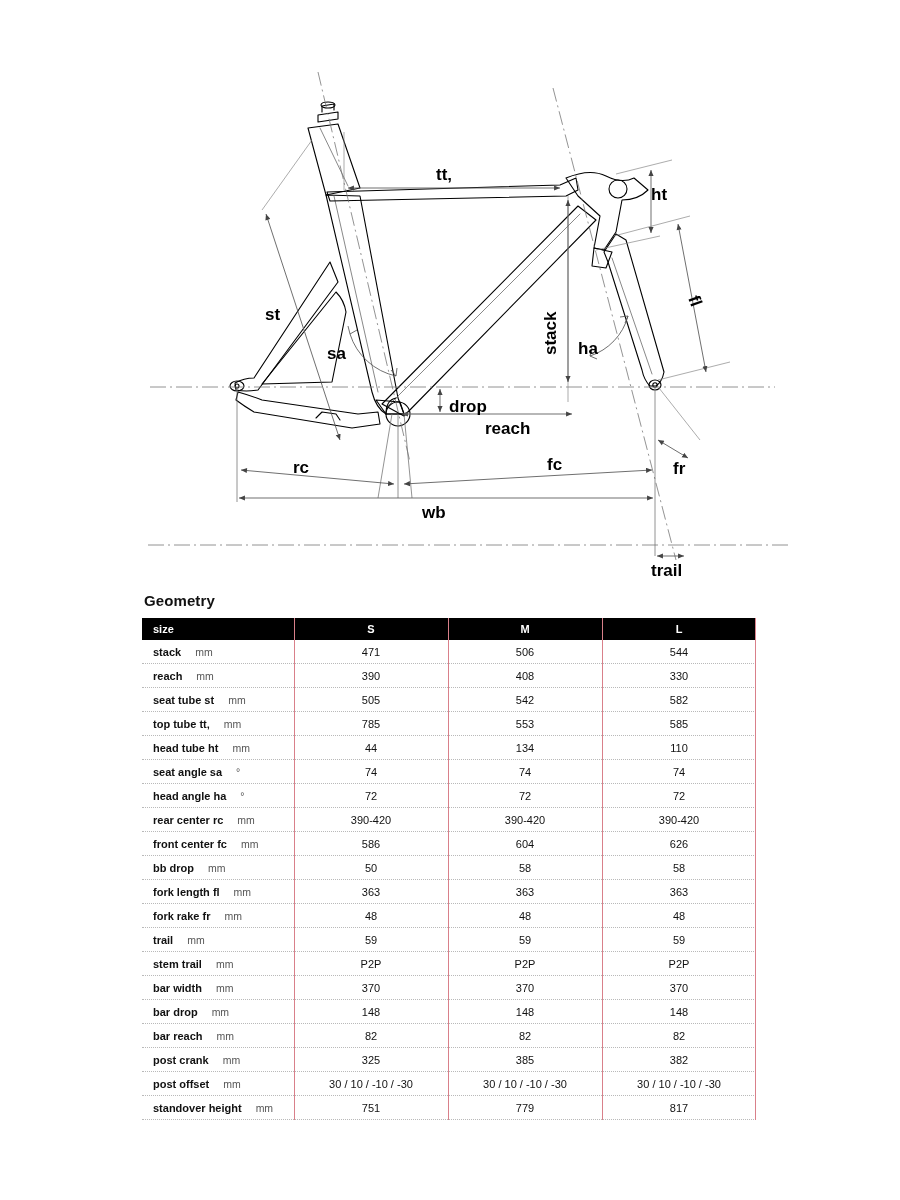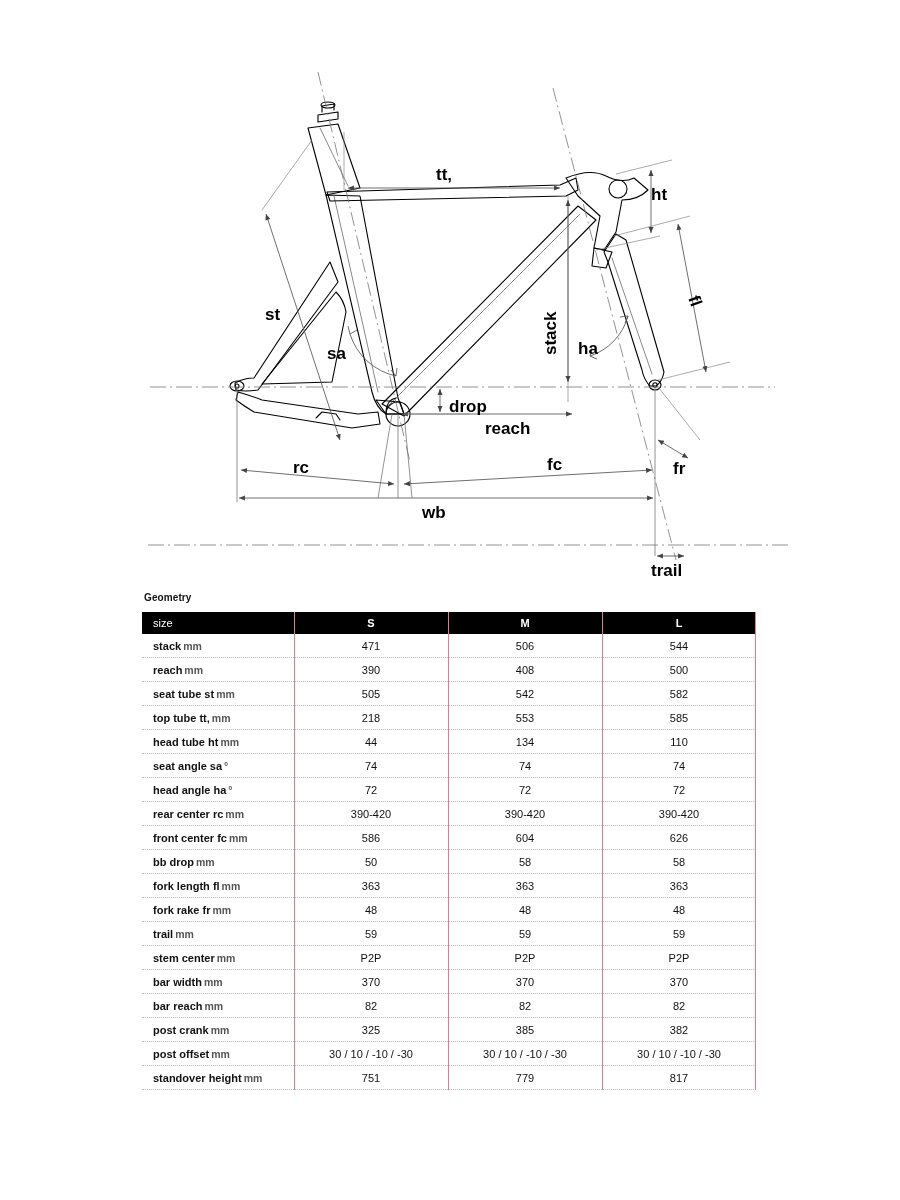--- a/index.html
+++ b/index.html
@@ -42,21 +42,21 @@
   }
 
   
   #geometry-section {
     position: absolute;
     left: 142px;
     top: 592px;
     width: 614px;
   }
   #geometry-title {
-    font-size: 10px;
+    font-size: 15px;
     font-weight: bold;
     color: #111;
     margin: 0 0 9px 2px;
     letter-spacing: 0.1px;
   }
   table.geo {
     border-collapse: collapse;
     width: 614px;
     table-layout: fixed;
     font-size: 11px;
@@ -69,21 +69,21 @@
     color: #ffffff;
     font-size: 11px;
     font-weight: bold;
     height: 22px;
     padding: 0 0 0 0;
     border: 0;
   }
   table.geo thead th.hname {
     text-align: left;
     padding-left: 11px;
-    font-weight: normal;
+    font-weight: bold;
   }
   table.geo thead th.hval {
     text-align: center;
   }
   table.geo tbody td {
     height: 21px;
     border-bottom: 1px dotted #b9b9b9;
     font-size: 11px;
     color: #111;
     background: #fff;
@@ -93,24 +93,24 @@
   }
   td.name {
     text-align: left;
     padding-left: 11px;
     color: #111;
   }
   td.name b {
     font-weight: bold;
   }
   td.name .unit {
-    font-weight: bold;
+    font-weight: normal;
     color: #555;
     font-size: 10.5px;
-    margin-left: 2px;
+    margin-left: 14px;
   }
   td.val {
     text-align: center;
     color: #111;
   }
   
   .sep-lines {
     position: absolute;
     left: 0;
     top: 0;
@@ -296,31 +296,31 @@
             <tr>
               <td class="name"><b>stack</b><span class="unit">mm</span></td>
               <td class="val">471</td>
               <td class="val">506</td>
               <td class="val">544</td>
             </tr>
             <tr>
               <td class="name"><b>reach</b><span class="unit">mm</span></td>
               <td class="val">390</td>
               <td class="val">408</td>
-              <td class="val">500</td>
+              <td class="val">330</td>
             </tr>
             <tr>
               <td class="name"><b>seat tube st</b><span class="unit">mm</span></td>
               <td class="val">505</td>
               <td class="val">542</td>
               <td class="val">582</td>
             </tr>
             <tr>
               <td class="name"><b>top tube tt‚</b><span class="unit">mm</span></td>
-              <td class="val">218</td>
+              <td class="val">785</td>
               <td class="val">553</td>
               <td class="val">585</td>
             </tr>
             <tr>
               <td class="name"><b>head tube ht</b><span class="unit">mm</span></td>
               <td class="val">44</td>
               <td class="val">134</td>
               <td class="val">110</td>
             </tr>
             <tr>
@@ -365,30 +365,36 @@
               <td class="val">48</td>
               <td class="val">48</td>
             </tr>
             <tr>
               <td class="name"><b>trail</b><span class="unit">mm</span></td>
               <td class="val">59</td>
               <td class="val">59</td>
               <td class="val">59</td>
             </tr>
             <tr>
-              <td class="name"><b>stem center</b><span class="unit">mm</span></td>
+              <td class="name"><b>stem trail</b><span class="unit">mm</span></td>
               <td class="val">P2P</td>
               <td class="val">P2P</td>
               <td class="val">P2P</td>
             </tr>
             <tr>
               <td class="name"><b>bar width</b><span class="unit">mm</span></td>
               <td class="val">370</td>
               <td class="val">370</td>
               <td class="val">370</td>
+            </tr>
+            <tr>
+              <td class="name"><b>bar drop</b><span class="unit">mm</span></td>
+              <td class="val">148</td>
+              <td class="val">148</td>
+              <td class="val">148</td>
             </tr>
             <tr>
               <td class="name"><b>bar reach</b><span class="unit">mm</span></td>
               <td class="val">82</td>
               <td class="val">82</td>
               <td class="val">82</td>
             </tr>
             <tr>
               <td class="name"><b>post crank</b><span class="unit">mm</span></td>
               <td class="val">325</td>

